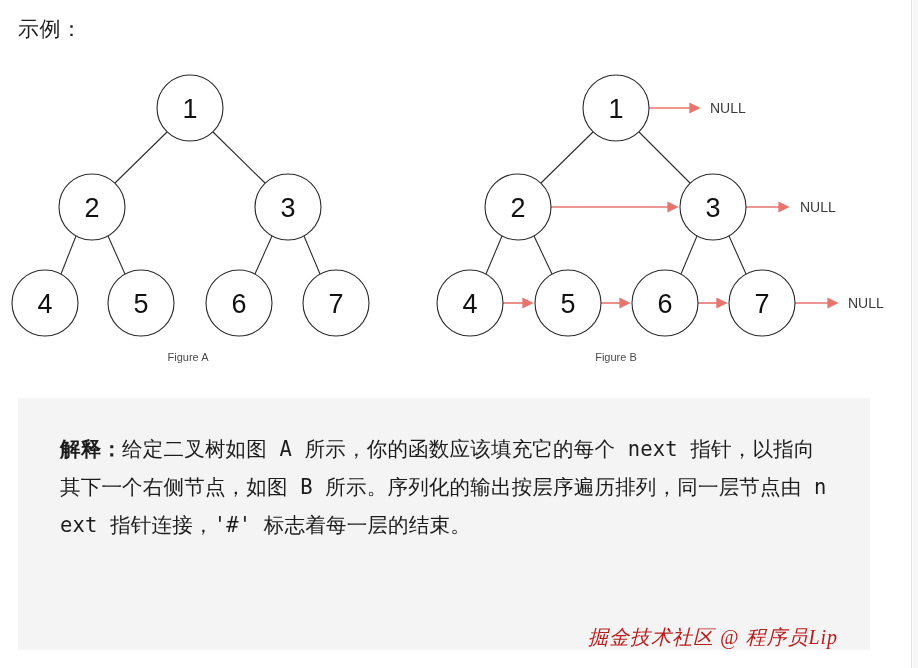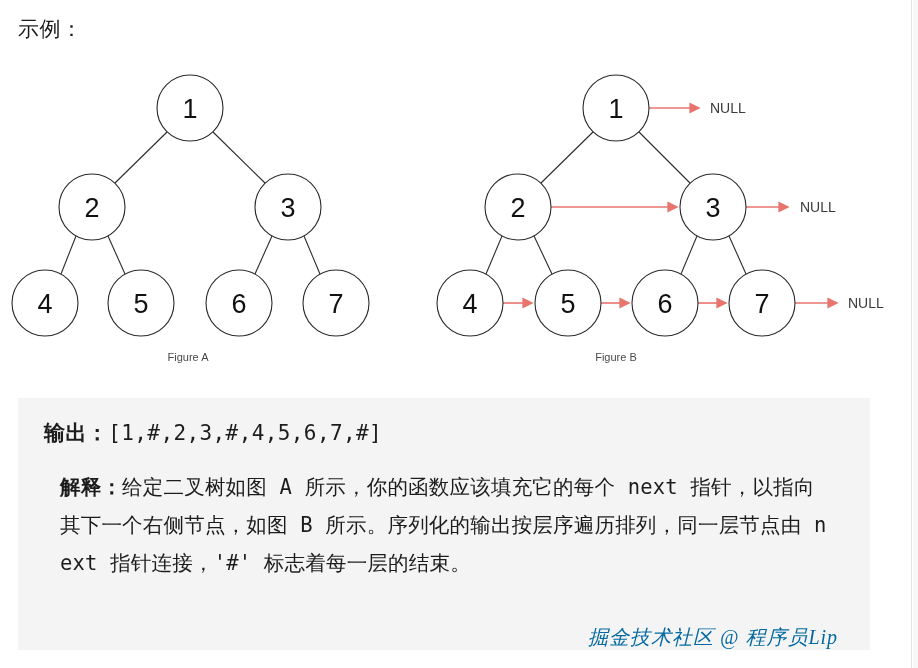--- a/index.html
+++ b/index.html
@@ -147,21 +147,21 @@
 
   
   .watermark {
     position: absolute;
     left: 588px;
     top: 624px;
     font-family: "Liberation Serif", "DejaVu Serif", serif;
     font-style: italic;
     font-size: 20px;
     line-height: 26px;
-    color: #0369a1;
+    color: #b91c1c;
     white-space: nowrap;
     letter-spacing: 1px;
   }
 </style>
 </head>
 <body>
 
 <div id="page">
 
   <div class="page-edge"></div>
@@ -261,21 +261,20 @@
       </g>
 
       <text class="figure-caption" x="196" y="305">Figure B</text>
     </svg>
 
   </div>
 
   <div class="code-block">
 
 
-    <div class="code-line"><span class="lead">输出：</span><span>[1,#,2,3,#,4,5,6,7,#]</span></div>
 
     <p class="explain"><span class="lead">解释：</span><span>给定二叉树如图 A 所示，你的函数应该填充它的每个 next 指针，以指向其下一个右侧节点，如图 B 所示。序列化的输出按层序遍历排列，同一层节点由 next 指针连接，'#' 标志着每一层的结束。</span></p>
 
   </div>
 
   <div class="watermark">掘金技术社区 @ 程序员Lip</div>
 
 </div>
 
 </body></html>

